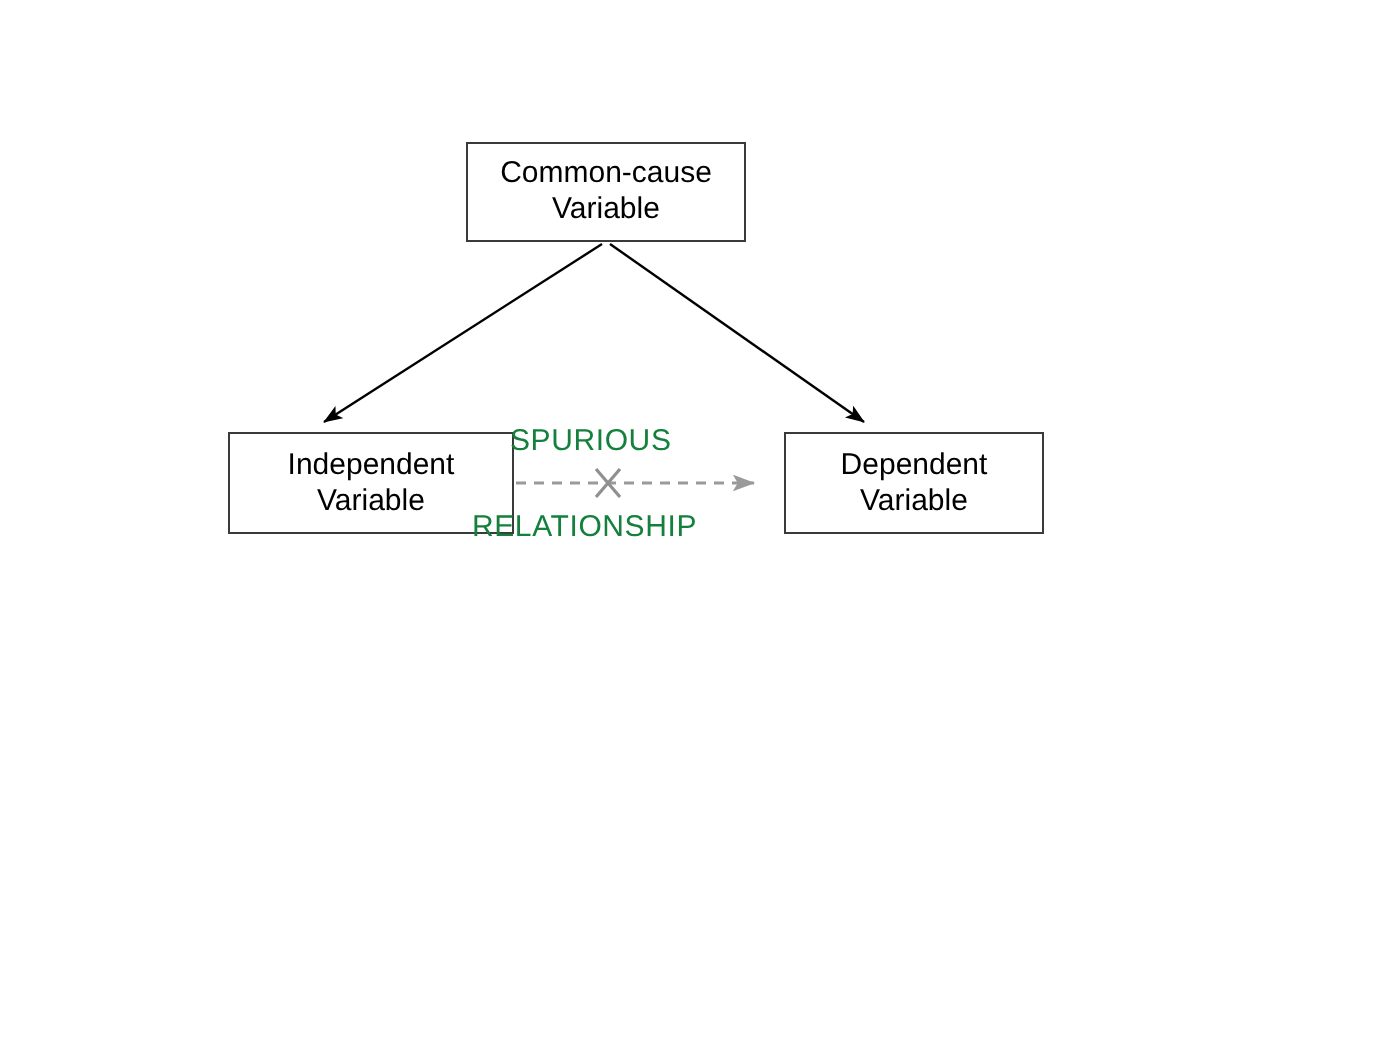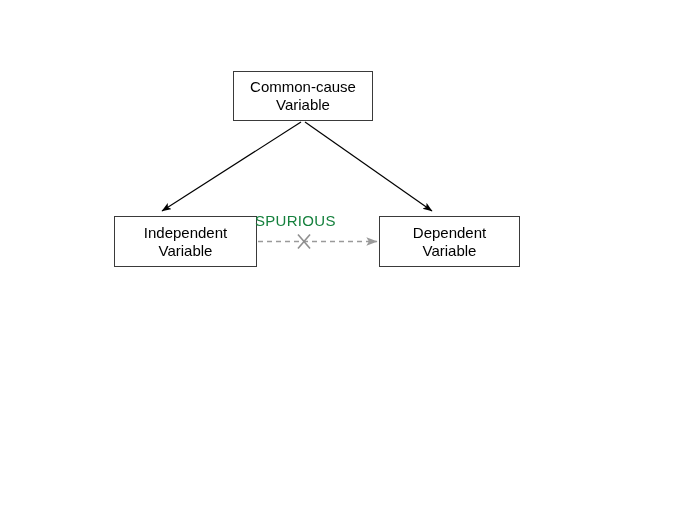--- a/index.html
+++ b/index.html
@@ -53,23 +53,23 @@
     height: 50px;
   }
   #node-independent {
     left: 86px;
     top: 216px;
     width: 143px;
     height: 51px;
     margin-left: 28px;
   }
   #node-dependent {
-    left: 379px;
+    left: 392px;
     top: 216px;
-    width: 141px;
+    width: 130px;
     height: 51px;
   }
   .edge-label {
     position: absolute;
     color: #15803d;
     font-size: 15px;
     line-height: 17px;
     letter-spacing: 0.3px;
     white-space: nowrap;
     font-family: "Liberation Sans", sans-serif;
@@ -120,14 +120,15 @@
 Variable</span>
   </div>
 
   <div class="node-box" id="node-dependent">
     <span class="node-label">Dependent
 Variable</span>
   </div>
 
   <div class="edge-label" id="label-spurious">SPURIOUS</div>
 
+  <div class="edge-label" id="label-relationship">RELATIONSHIP</div>
 
 </div>
 
 </body></html>

